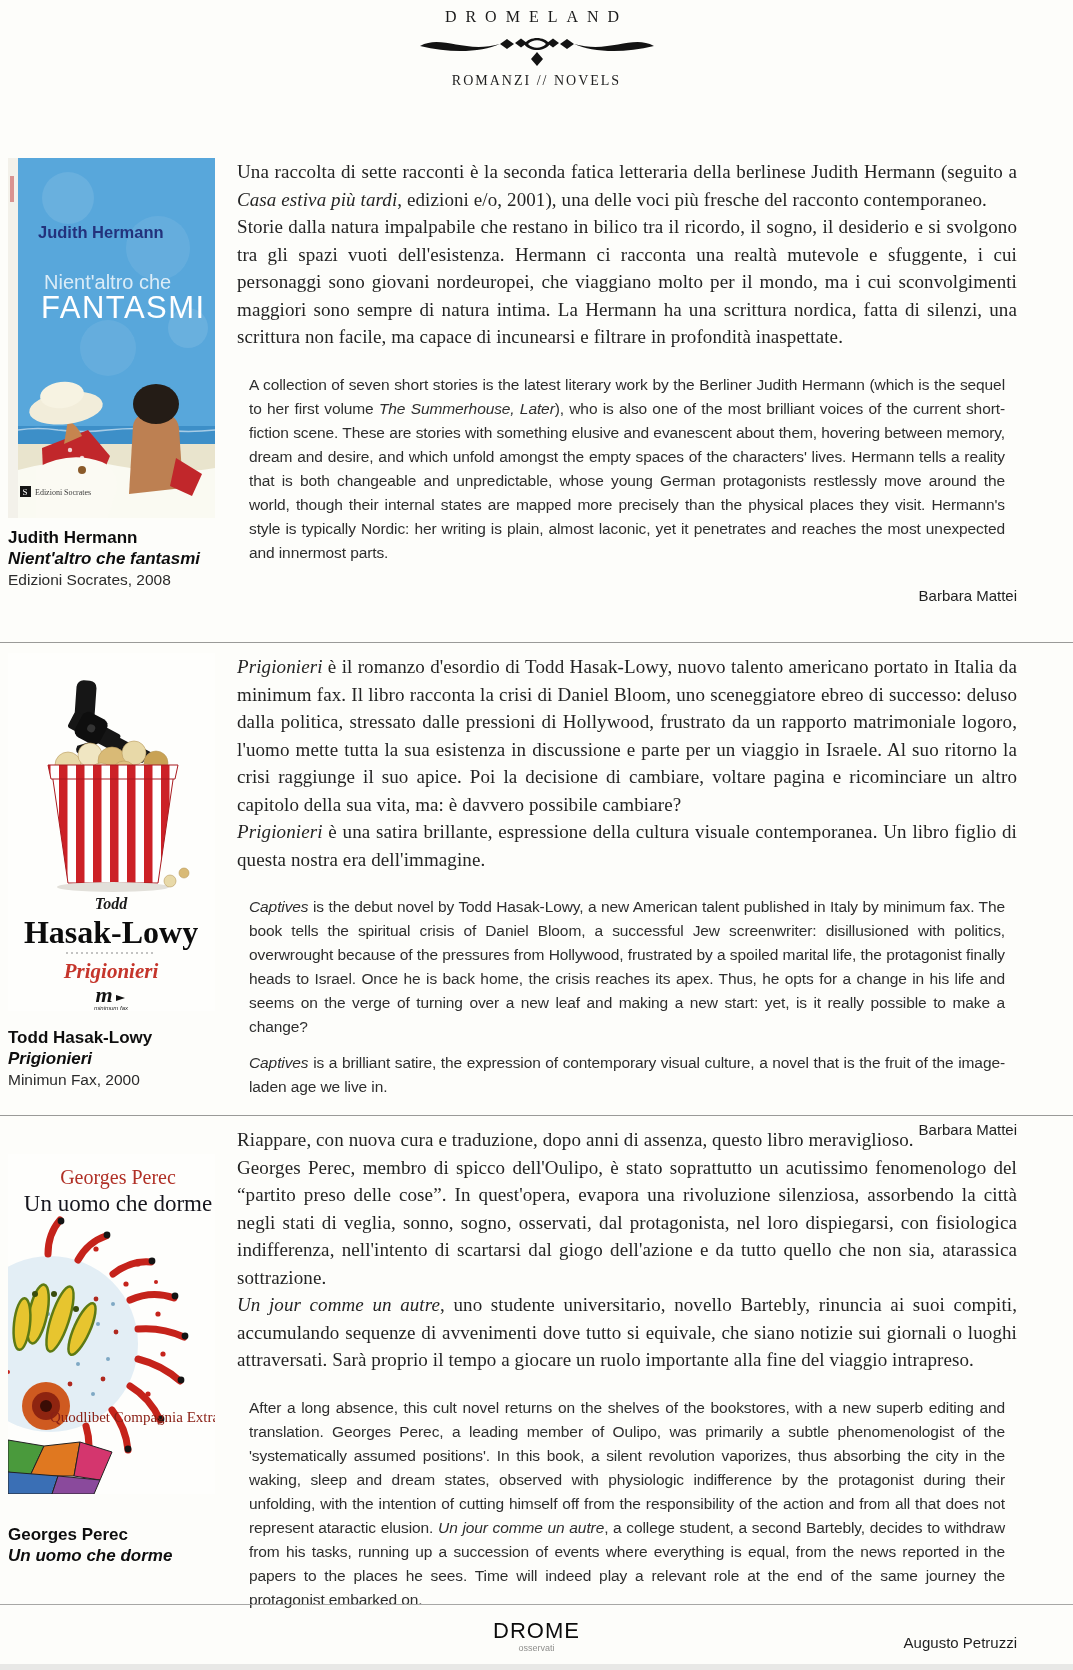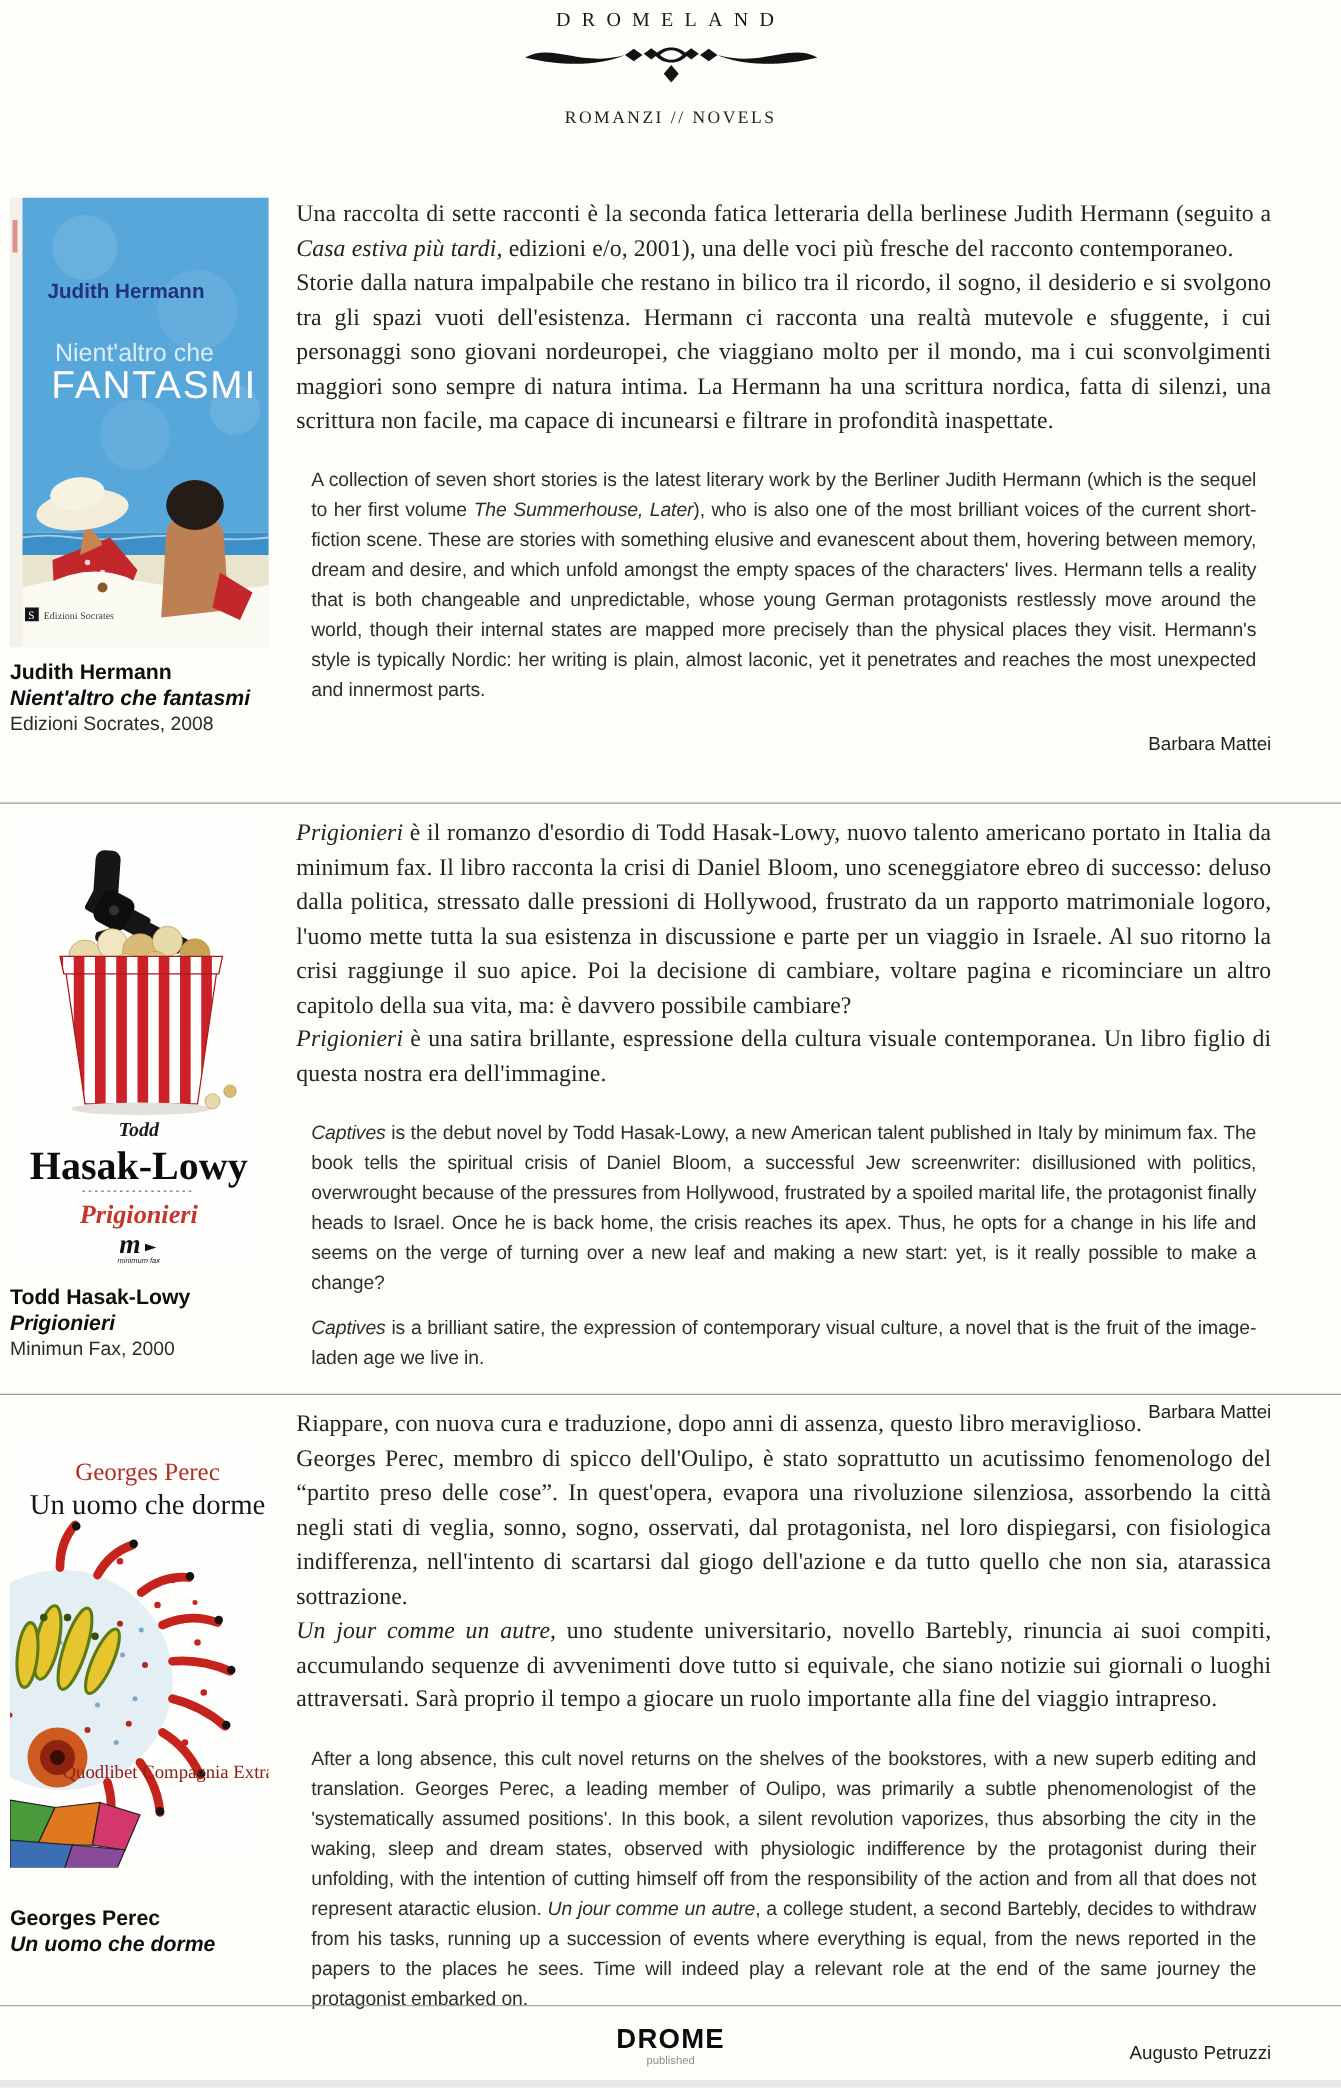--- a/index.html
+++ b/index.html
@@ -16,21 +16,21 @@
     font-family:"Liberation Serif", serif; font-size:16px; letter-spacing:9px;
     color:#1a1a1a; font-weight:400;
   }
   .flourish { margin:2px auto 0 auto; display:block; }
   .fresh-ink {
     font-family:"Liberation Serif", serif; font-size:30px; letter-spacing:5px;
     color:#111; margin-top:14px; font-weight:400;
   }
   .subtitle {
     font-family:"Liberation Serif", serif; font-size:14px; letter-spacing:2px;
-    color:#222; margin-top:17px;
+    color:#222; margin-top:3px;
   }
   
   .review { display:flex; gap:22px; padding:0 56px 0 8px; }
   #s1 { min-height:484px; margin-top:8px; }
   #s2 { min-height:472px; padding-top:10px; }
   #s3 { min-height:488px; padding-top:10px; }
   .col-left { width:207px; flex:none; }
   .col-right { flex:1; padding-top:0; }
   .separator { height:1px; background:#9a9a98; width:100%; flex:none; }
   .cover { display:block; }
@@ -48,21 +48,21 @@
     letter-spacing:-0.1px; margin-top:22px;
   }
   .en-text p { margin:12px; }
   .seg-italic { font-style:italic; }
   .reviewer { text-align:right; font-size:15px; color:#1f1f1f; margin-top:22px; }
   
   .footer {
     margin-top:auto; border-top:1px solid #a7a7a5; text-align:center;
     padding-top:13px; padding-bottom:24px; position:relative;
   }
-  .drome-logo { font-size:22px; font-weight:700; letter-spacing:1px; color:#0c0c0c; }
+  .drome-logo { font-size:22px; font-weight:400; letter-spacing:1px; color:#0c0c0c; }
   .magazine-label { font-size:9px; color:#8f8f8d; margin-top:-1px; }
   .bottom-bar {
     position:absolute; left:50%; transform:translateX(-50%); bottom:0;
     width:238px; height:11px; background:#101c1f; border-radius:5px 5px 0 0;
   }
 </style>
 </head>
 <body>
 
 <div class="page">
@@ -325,17 +325,17 @@
       </div>
       <div class="en-text">
         <p><span>After a long absence, this cult novel returns on the shelves of the bookstores, with a new superb editing and translation. Georges Perec, a leading member of Oulipo, was primarily a subtle phenomenologist of the 'systematically assumed positions'. In this book, a silent revolution vaporizes, thus absorbing the city in the waking, sleep and dream states, observed with physiologic indifference by the protagonist during their unfolding, with the intention of cutting himself off from the responsibility of the action and from all that does not represent ataractic elusion. </span><span class="seg-italic">Un jour comme un autre</span><span>, a college student, a second Bartebly, decides to withdraw from his tasks, running up a succession of events where everything is equal, from the news reported in the papers to the places he sees. Time will indeed play a relevant role at the end of the same journey the protagonist embarked on.</span></p>
       </div>
       <div class="reviewer">Augusto Petruzzi</div>
     </div>
   </div>
 
   <div class="footer">
     <div class="drome-logo">DROME</div>
-    <div class="magazine-label">published</div>
+    <div class="magazine-label">osservati</div>
     <div class="bottom-bar"></div>
   </div>
 
 </div>
 
 </body></html>

